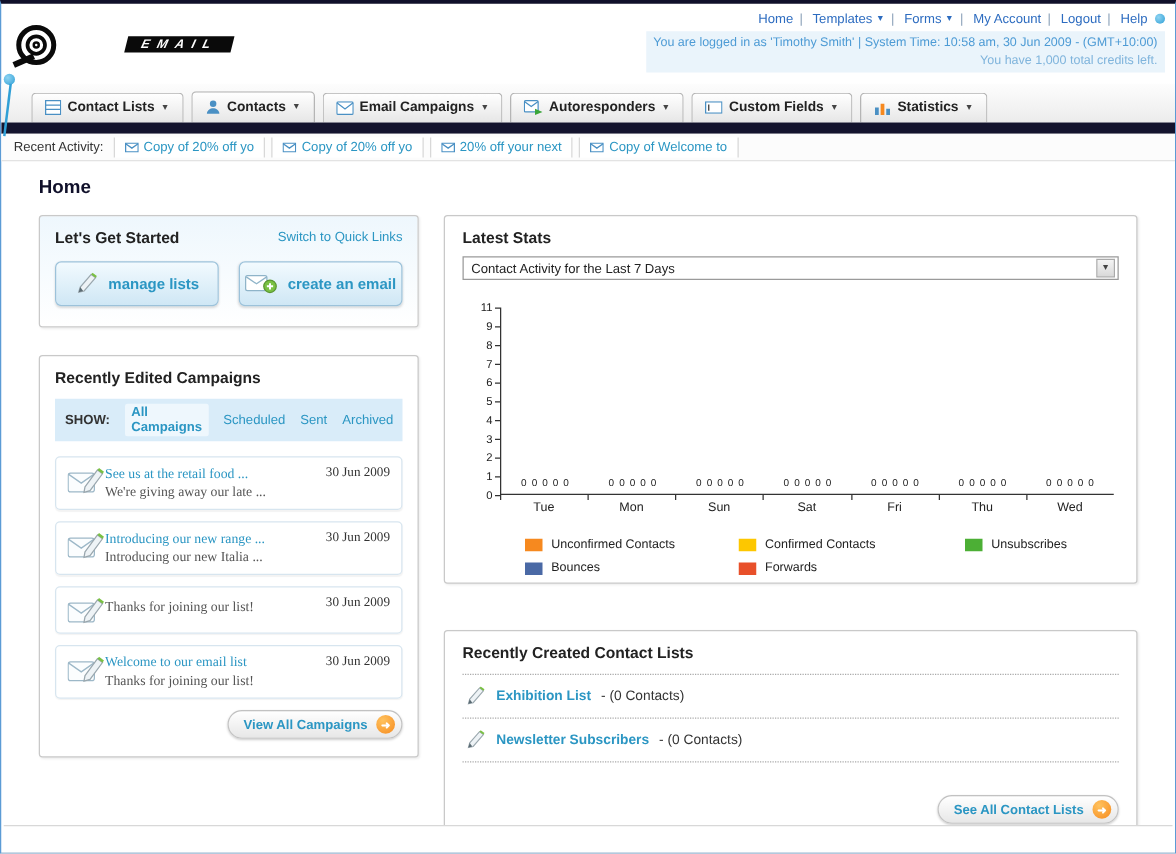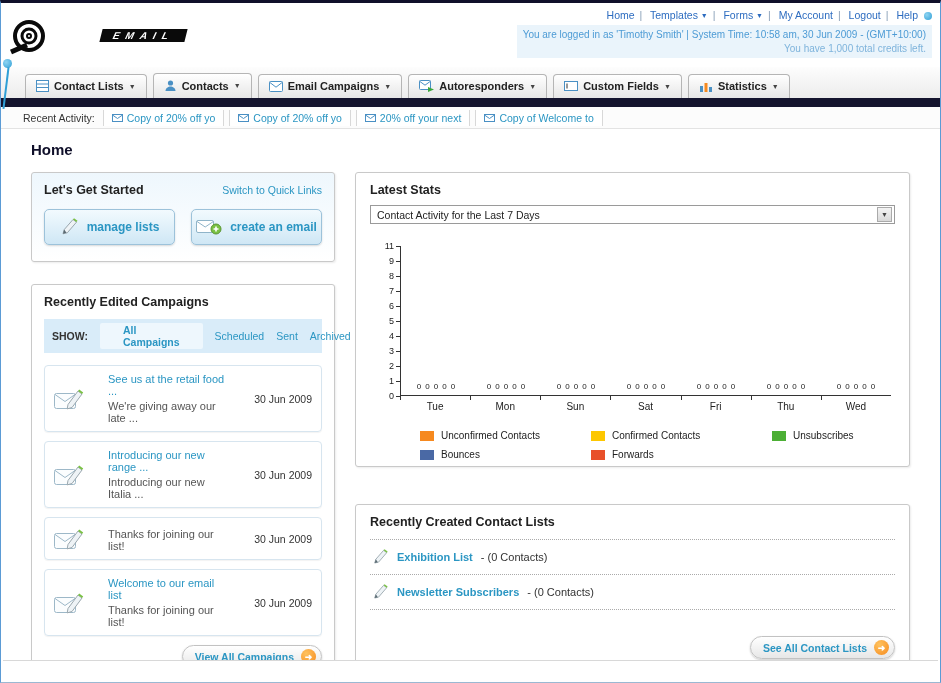--- a/index.html
+++ b/index.html
@@ -32,21 +32,21 @@
   
   .tabs-bar { display:flex; gap:6px; align-items:flex-end; padding:6px 0 0 24px;
               background:linear-gradient(#fdfdfd,#ececec); flex:none; }
   .tab { display:flex; align-items:center; gap:5px; padding:5px 10px 6px; border:1px solid #b5b5b5; border-bottom:none;
          border-radius:4px 4px 0 0; background:linear-gradient(#ffffff,#e6e6e6); font-size:11px; font-weight:bold;
          color:#222; cursor:pointer; white-space:nowrap; }
   .tab .caret { color:#444; }
   .dark-bar { height:9px; background:#14142e; flex:none; }
 
   
-  .activity { display:flex; align-items:center; padding:3px 22px; font-size:10.5px; color:#333;
+  .activity { display:flex; align-items:center; padding:3px 10px; font-size:10.5px; color:#333;
               border-bottom:1px solid #e3e3e3; background:#fcfcfc; flex:none; height:22px; }
   .activity-label { margin-right:8px; }
   .activity-item { display:flex; align-items:center; gap:4px; padding:2px 8px; border-left:1px solid #d8d8d8;
                    border-right:1px solid #d8d8d8; margin-right:5px; background:#fff; cursor:pointer; }
   .activity-item span { color:#2b96c3; white-space:nowrap; }
 
   
   .content { flex:1; padding:8px 30px 0 30px; overflow:hidden; }
   .page-title { font-size:15px; font-weight:bold; color:#10102a; margin:4px 0 14px; }
   .columns { display:flex; gap:20px; align-items:flex-start; }
@@ -63,23 +63,23 @@
   .gs-btn { flex:1; display:flex; align-items:center; justify-content:center; gap:8px; height:36px;
             border:1px solid #9cc2da; border-radius:5px; background:linear-gradient(#f2fafe,#cfe7f5);
             box-shadow:0 1px 2px rgba(0,0,0,0.15); font-weight:bold; color:#2b96c3; font-size:12px; cursor:pointer; }
 
   
   .campaigns-box { padding:10px 12px 14px; }
   .show-bar { display:flex; align-items:center; gap:12px; background:#d9ecf9; padding:4px 8px; font-size:10.5px;
               margin:10px 0 12px; }
   .show-label { font-weight:bold; color:#333; }
   .filter { color:#2b96c3; cursor:pointer; }
-  .filter.active { background:#eef7fd; font-weight:bold; padding:1px 23px; border-radius:2px; }
-  .camp-item { display:flex; gap:24px; border:1px solid #d7e5ef; border-radius:4px; padding:7px 9px; margin-bottom:9px;
-               box-shadow:0 1px 1px rgba(0,0,0,0.05); align-items:center; }
+  .filter.active { background:#eef7fd; font-weight:bold; padding:1px 5px; border-radius:2px; }
+  .camp-item { display:flex; gap:0; border:1px solid #d7e5ef; border-radius:4px; padding:7px 9px; margin-bottom:9px;
+               box-shadow:0 1px 1px rgba(0,0,0,0.05); align-items:flex-start;font-family:Liberation Serif, serif; }
   .camp-text { flex:1; }
   .camp-title { color:#2b96c3; font-size:11px; cursor:pointer; }
   .camp-sub { color:#555; font-size:11px; margin-top:3px; }
   .camp-date { color:#333; font-size:10.5px; white-space:nowrap; }
   .view-all-row { display:flex; justify-content:flex-end; margin-top:6px; }
   .pill-btn { display:flex; align-items:center; gap:7px; border:1px solid #c2c2c2; border-radius:12px;
               background:linear-gradient(#ffffff,#e7e7e7); padding:3px 5px 3px 12px; font-size:10.5px; font-weight:bold;
               color:#2b96c3; box-shadow:0 1px 2px rgba(0,0,0,0.2); cursor:pointer; }
   .arrow-circle { width:15px; height:15px; border-radius:50%; flex:none;
                   background:radial-gradient(circle at 35% 30%, #ffc25e, #f68b1f); color:#fff; font-size:9px;

